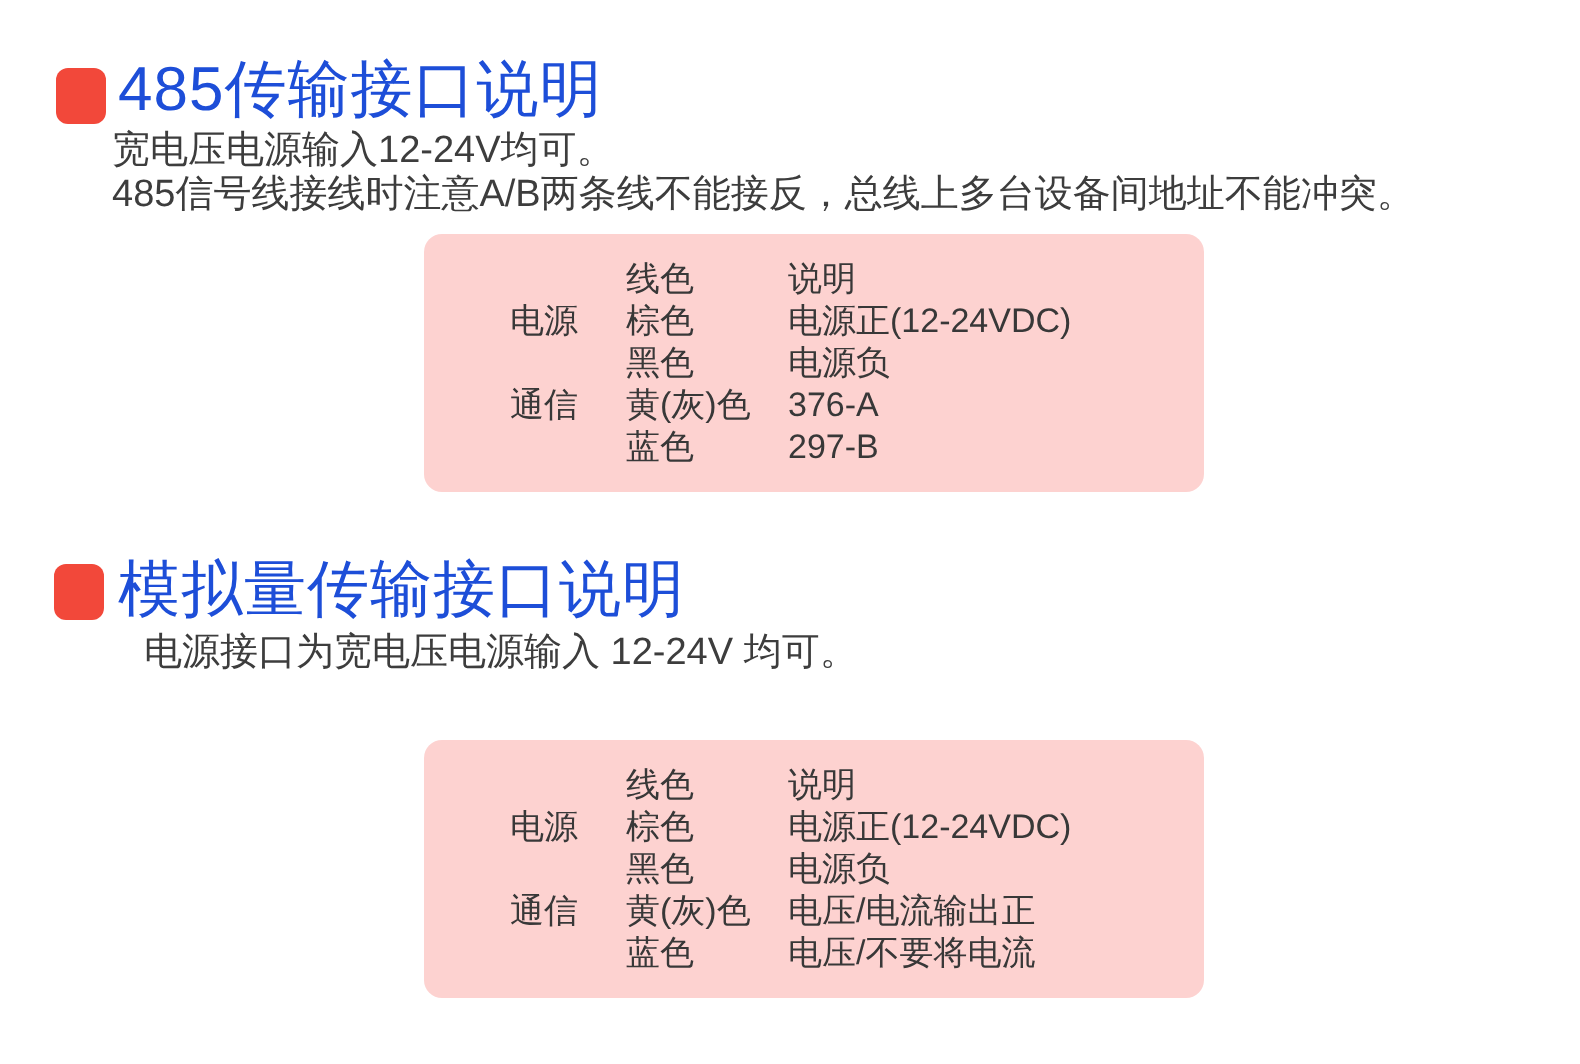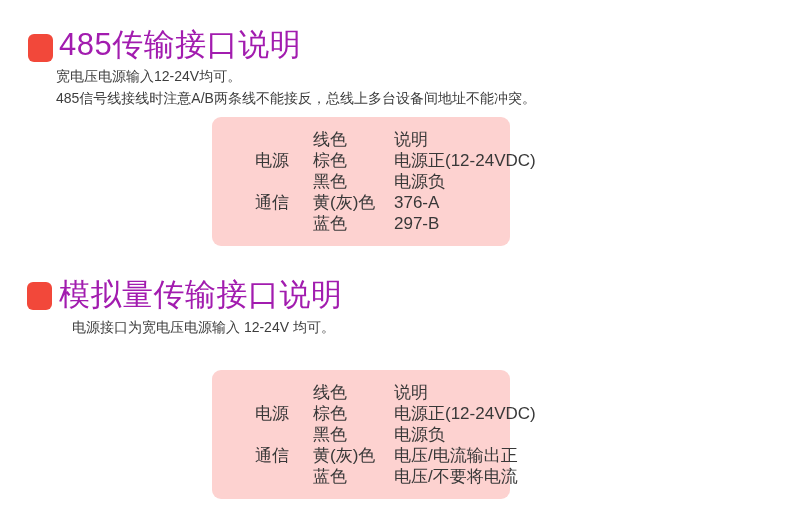--- a/index.html
+++ b/index.html
@@ -11,32 +11,32 @@
   }
   .bullet{
     position:absolute;left:28px;width:25px;height:28px;
     border-radius:6px;background:#f2483a;
   }
   .bullet.b1{top:34px;}
   .bullet.b2{top:282px;left:27px;}
   .section-title{
     position:absolute;left:59px;margin:0;
     font-size:31px;line-height:36px;font-weight:500;
-    color:#a21caf;letter-spacing:0.5px;white-space:nowrap;
+    color:#1d4ed8;letter-spacing:0.5px;white-space:nowrap;
   }
   .t1{top:27px;}
   .t2{top:277px;}
   .para{
     position:absolute;left:56px;
-    font-size:14px;line-height:22px;white-space:nowrap;color:#3d3d3d;
+    font-size:19px;line-height:22px;white-space:nowrap;color:#3d3d3d;
   }
   .p1{top:65px;}
   .p2{top:316px;margin-left:16px;}
   .wire-table{
-    position:absolute;left:212px;width:298px;height:129px;
+    position:absolute;left:212px;width:390px;height:129px;
     background:#fdd2d0;border-radius:9px;
     box-sizing:border-box;padding:12px 0 0 43px;
   }
   .wt1{top:117px;}
   .wt2{top:370px;}
   .grid{
     display:grid;grid-template-columns:58px 81px 1fr;
     font-size:17px;color:#383838;
   }
   .cell{line-height:21px;white-space:nowrap;}

